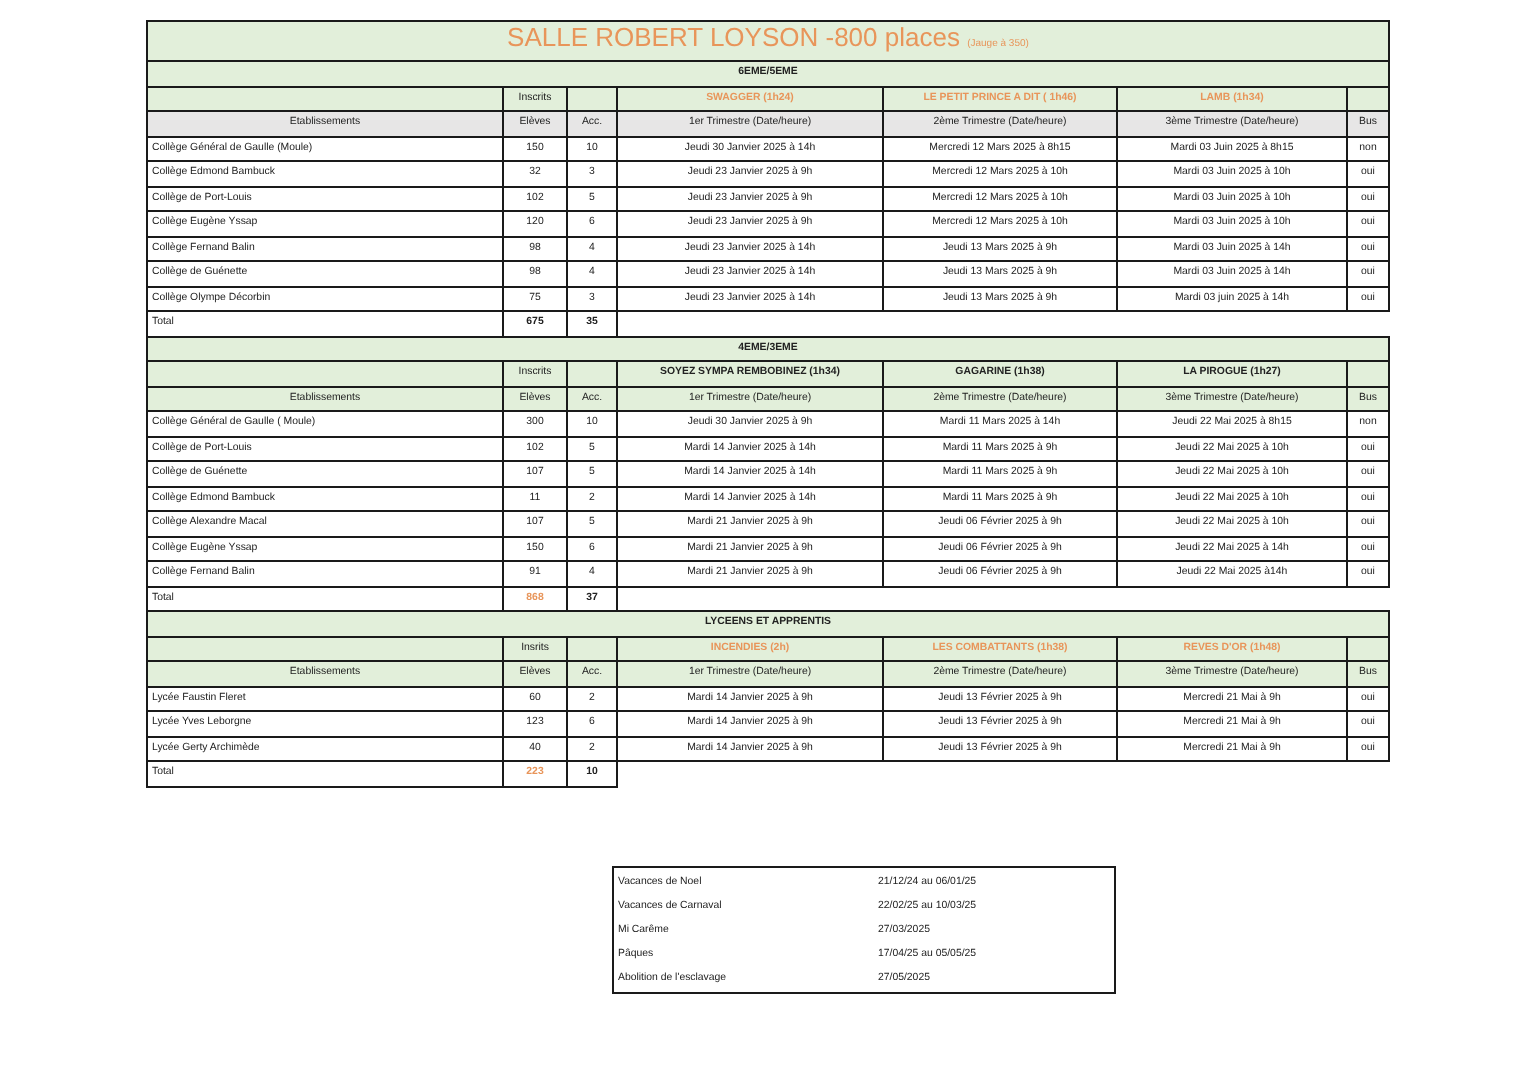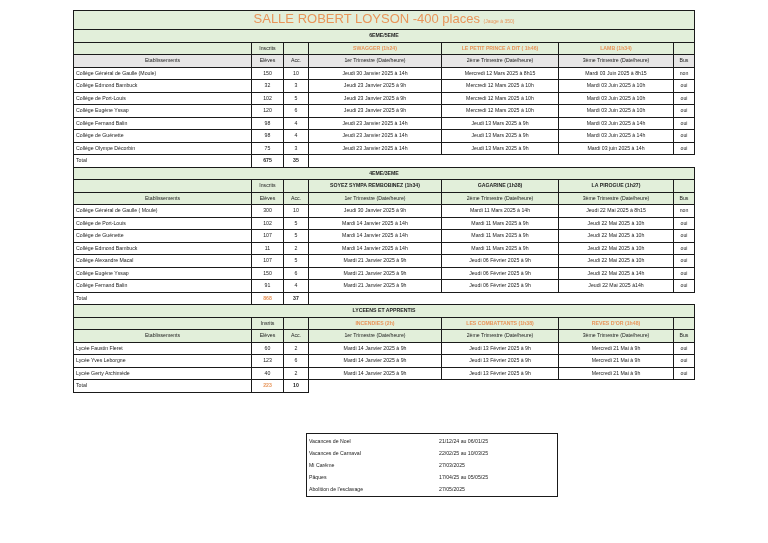--- a/index.html
+++ b/index.html
@@ -32,21 +32,21 @@
       <col style="width:178px">
         <col style="width:32px">
         <col style="width:25px">
       <col style="width:133px">
         <col style="width:117px">
         <col style="width:115px">
         <col style="width:21px">
     </colgroup>
     <tbody id="tbody">
       <tr>
-        <td colspan="7" class="green title"><span>SALLE ROBERT LOYSON -400 places</span> <small>(Jauge à 350)</small></td>
+        <td colspan="7" class="green title"><span>SALLE ROBERT LOYSON -800 places</span> <small>(Jauge à 350)</small></td>
       </tr>
     <tr>
           <td class="green sect" colspan="7">6EME/5EME</td>
         </tr>
         <tr>
           <td class="green"></td>
           <td class="green">Inscrits</td>
           <td class="green"></td>
           <td class="green film">SWAGGER (1h24)</td>
           <td class="green film">LE PETIT PRINCE A DIT ( 1h46)</td>

